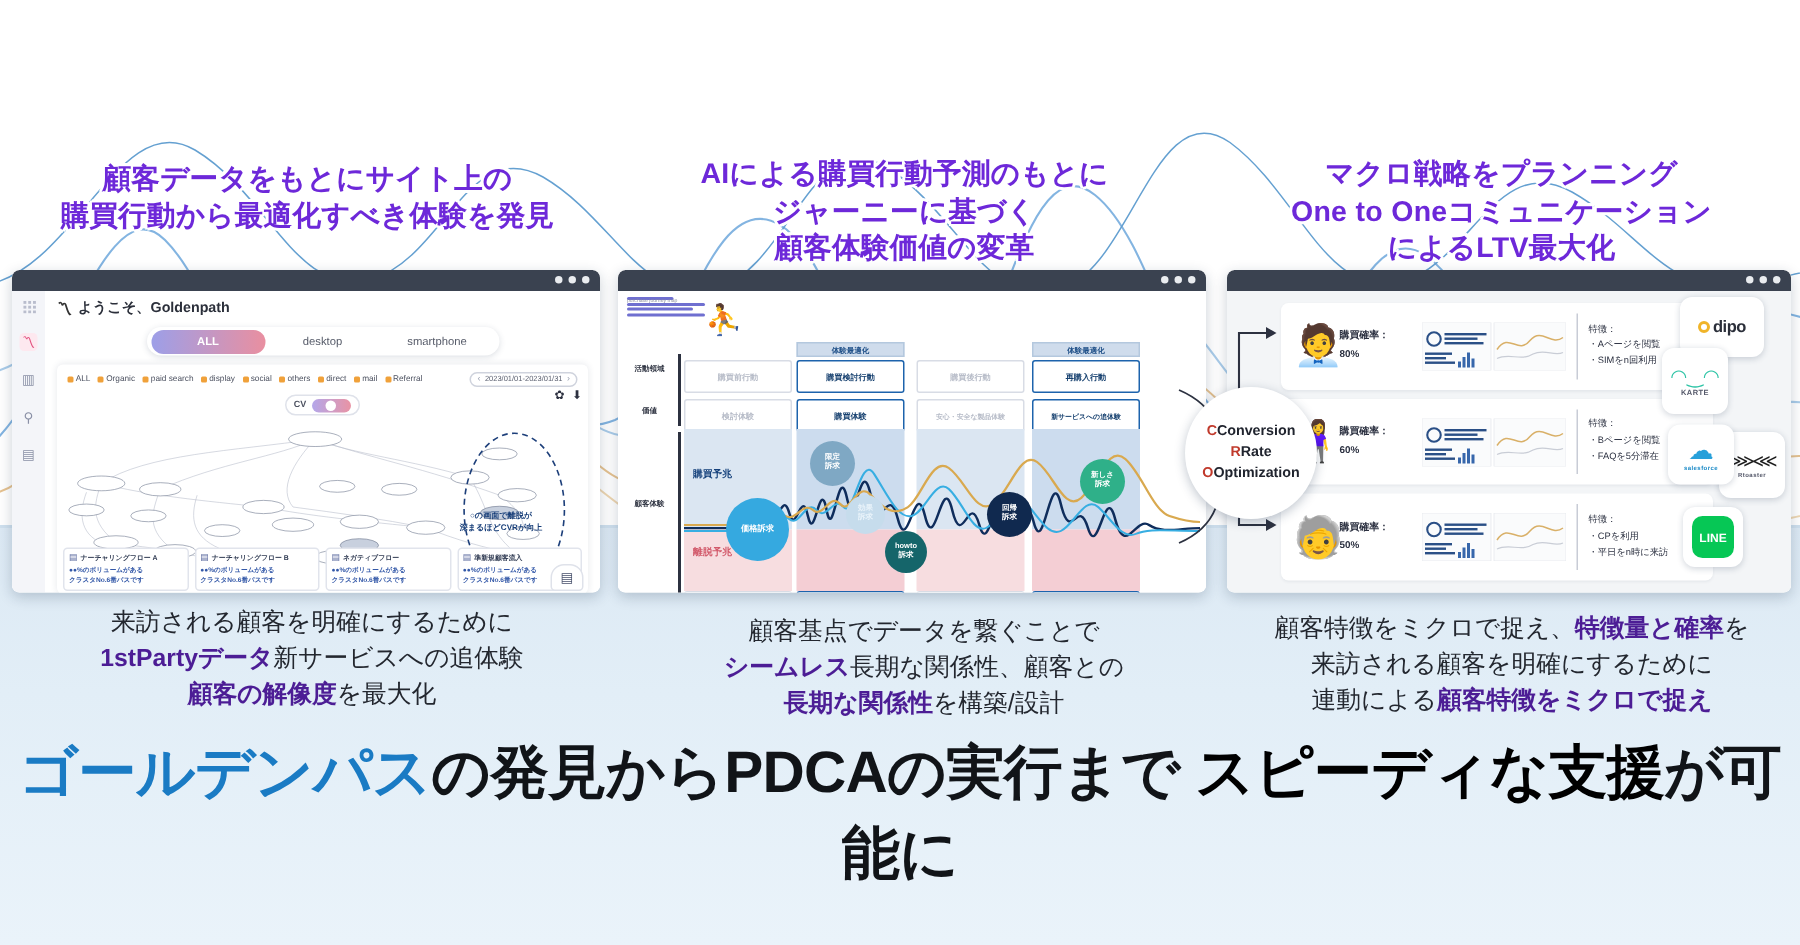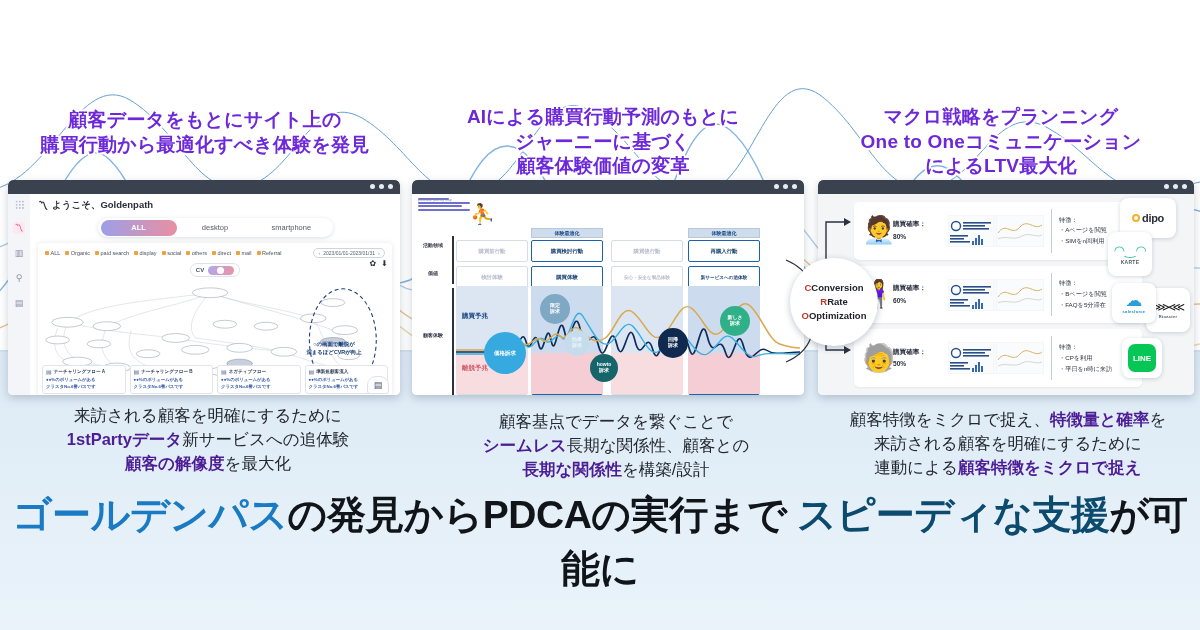--- a/index.html
+++ b/index.html
@@ -168,21 +168,21 @@
   .cap.c1 { left:8px;   top:6px;  width:400px; }
   .cap.c2 { left:420px; top:12px; width:392px; }
   .cap.c3 { left:818px; top:10px; width:380px; }
 
   
   .headline {
     position:absolute; left:0; top:488px; width:1200px; text-align:center; z-index:8;
     font-size:39px; font-weight:bold; color:#111418; letter-spacing:-0.5px;
   }
   .headline .bluea { color:#1a7bc4; }
-  .headline .blueb { color:#0c4a6e;text-align:center; }
+  .headline .blueb { color:#000000;text-align:center; }
 </style>
 </head>
 <body>
 
 <div id="stage">
 
   <svg class="bg-waves" viewBox="0 0 1200 400" preserveAspectRatio="none">
     <g fill="none" stroke-width="1.4" opacity="0.85">
       <path stroke="#6ea8dc" d="M-10,300 C40,260 70,120 110,160 C150,200 160,300 200,290 C240,280 250,150 300,190 C350,230 360,300 410,280 C450,262 470,120 520,150 C560,174 575,295 620,280 C665,265 680,90 730,130 C775,166 790,300 840,285 C885,271 905,140 950,170 C990,197 1010,300 1060,290 C1105,281 1130,180 1210,215"></path>
       <path stroke="#9cc4e6" d="M-10,250 C30,240 55,200 95,215 C140,232 155,300 205,285 C250,272 265,170 315,200 C360,227 380,300 430,290 C478,280 495,200 545,225 C590,248 605,305 655,292 C700,280 720,160 770,195 C815,227 835,300 885,288 C930,277 950,210 1000,235 C1045,258 1065,305 1115,295 C1150,288 1175,260 1210,270"></path>

